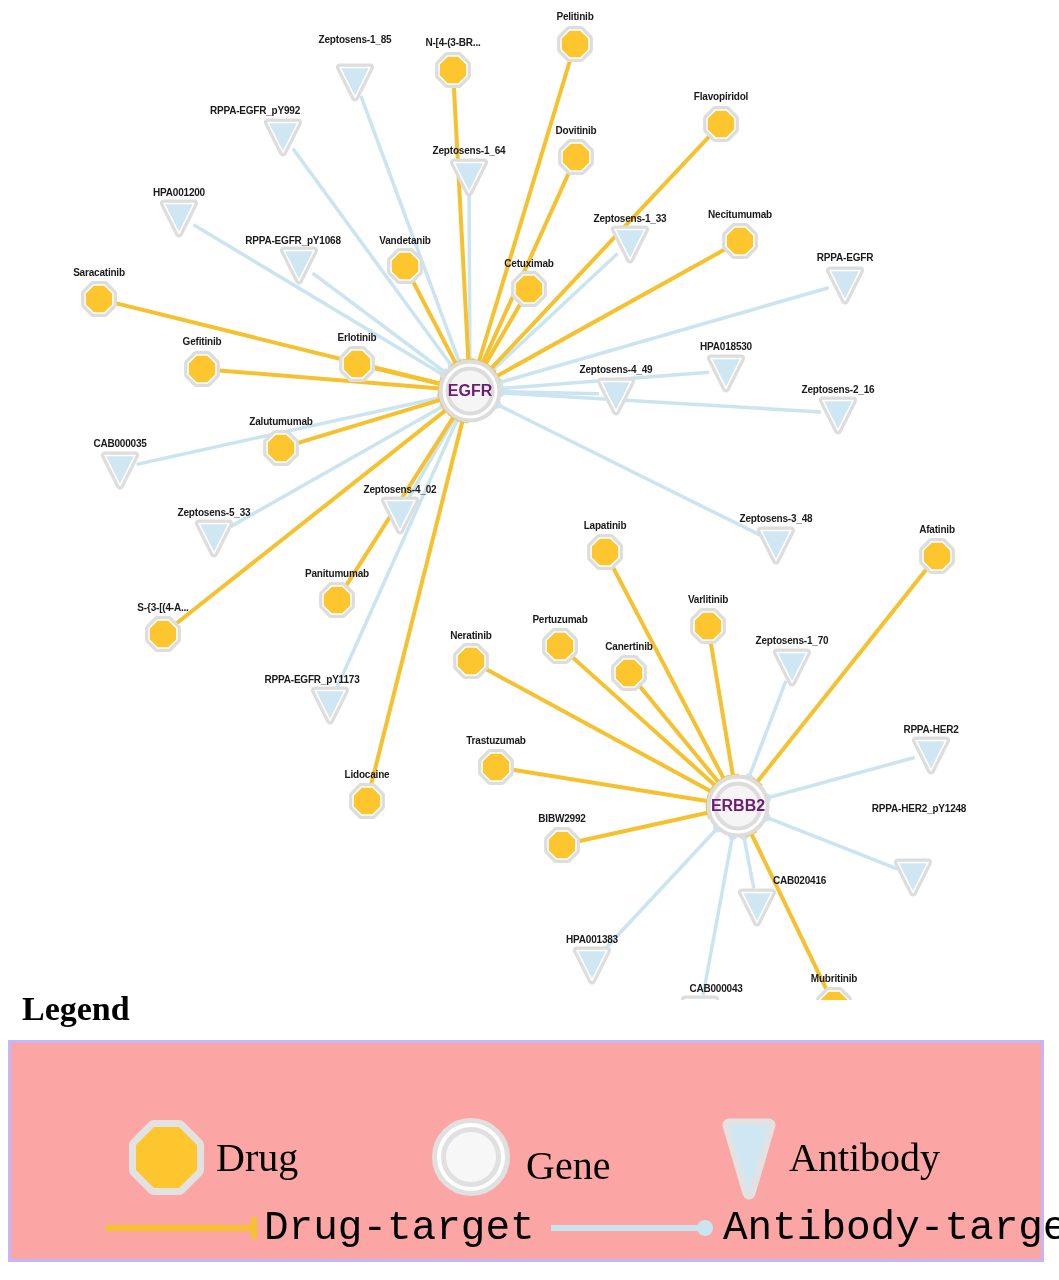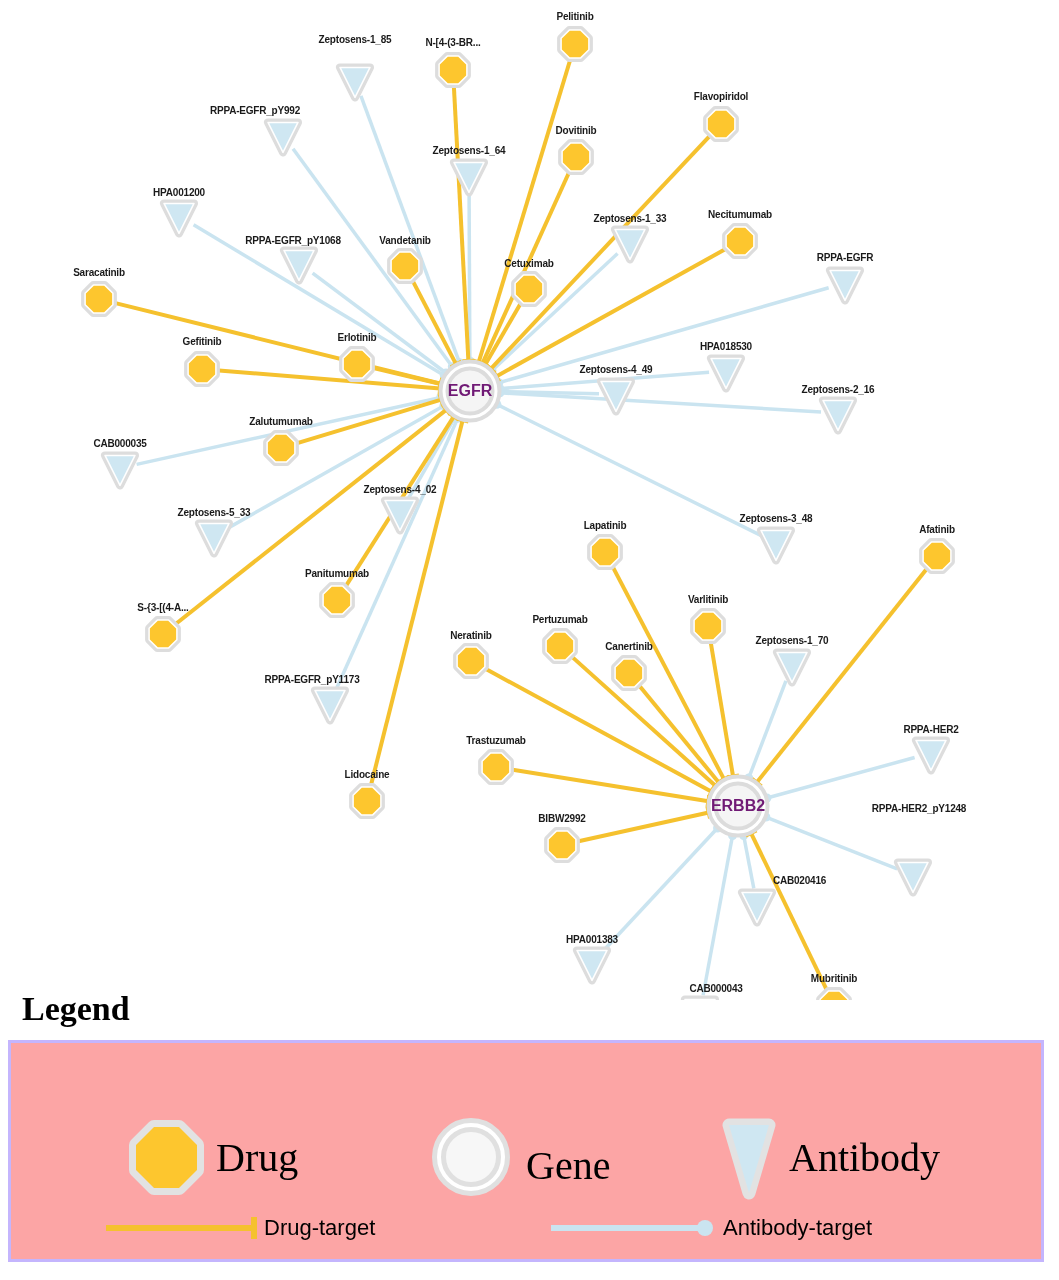--- a/index.html
+++ b/index.html
@@ -69,22 +69,22 @@
   .legend-text {
     position: absolute;
     font-family: "Liberation Serif", serif;
     font-size: 40px;
     color: #000;
     white-space: nowrap;
     transform: translate(0, -50%);
   }
   .legend-text-small {
     position: absolute;
-    font-family: Liberation Sans, sans-serif;
-    font-size: 22px;
+    font-family: Liberation Mono, monospace;
+    font-size: 41px;
     color: #000;
     white-space: nowrap;
     transform: translate(0, -50%);
   }
 </style>
 </head>
 <body>
 
 <div id="network">
   <svg id="graph-svg" width="1059" height="1000" viewBox="0 0 1059 1000" style="position:absolute;left:0;top:0;">

